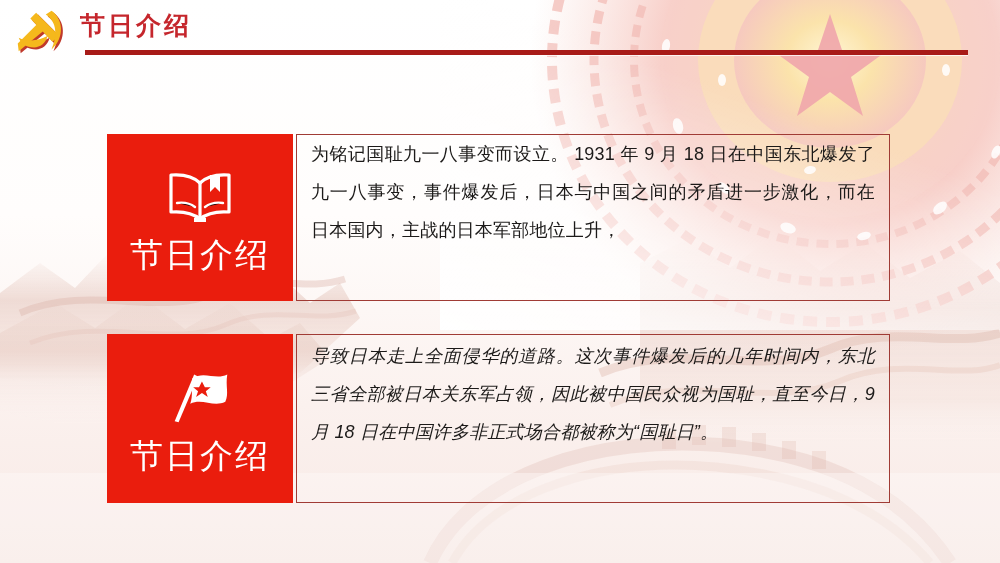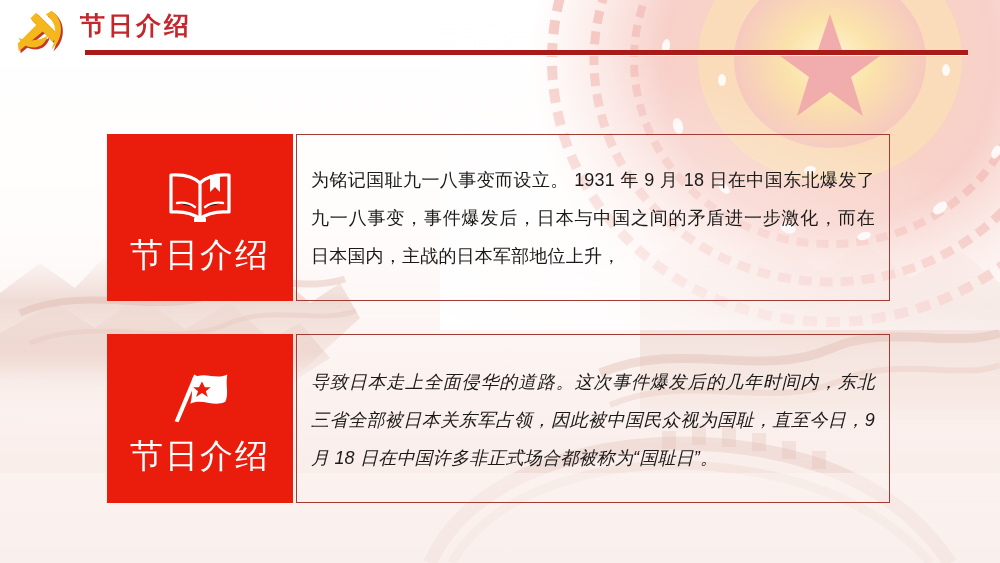--- a/index.html
+++ b/index.html
@@ -138,21 +138,21 @@
     white-space: nowrap;
   }
 
   .text-box {
     flex: 1 1 auto;
     margin-left: 3px;
     border: 1.5px solid #a03b35;
     box-sizing: border-box;
     background: transparent;
     display: flex;
-    align-items: center;
+    align-items: flex-start;
   }
   .text-body {
     padding: 0 14px 0 14px;
     font-size: 18px;
     line-height: 38px;
     color: #1c1a19;
     letter-spacing: .2px;
     text-align: justify;
     text-justify: inter-ideograph;
   }

